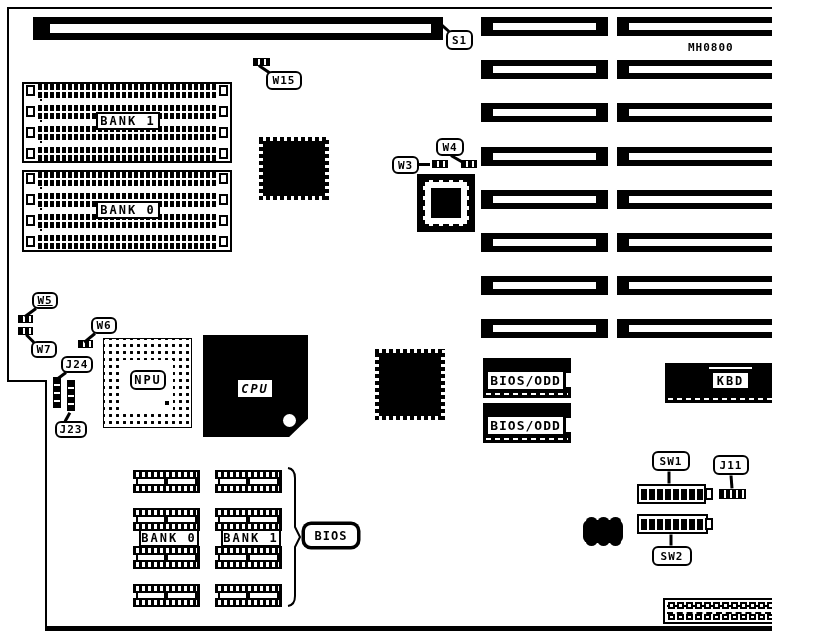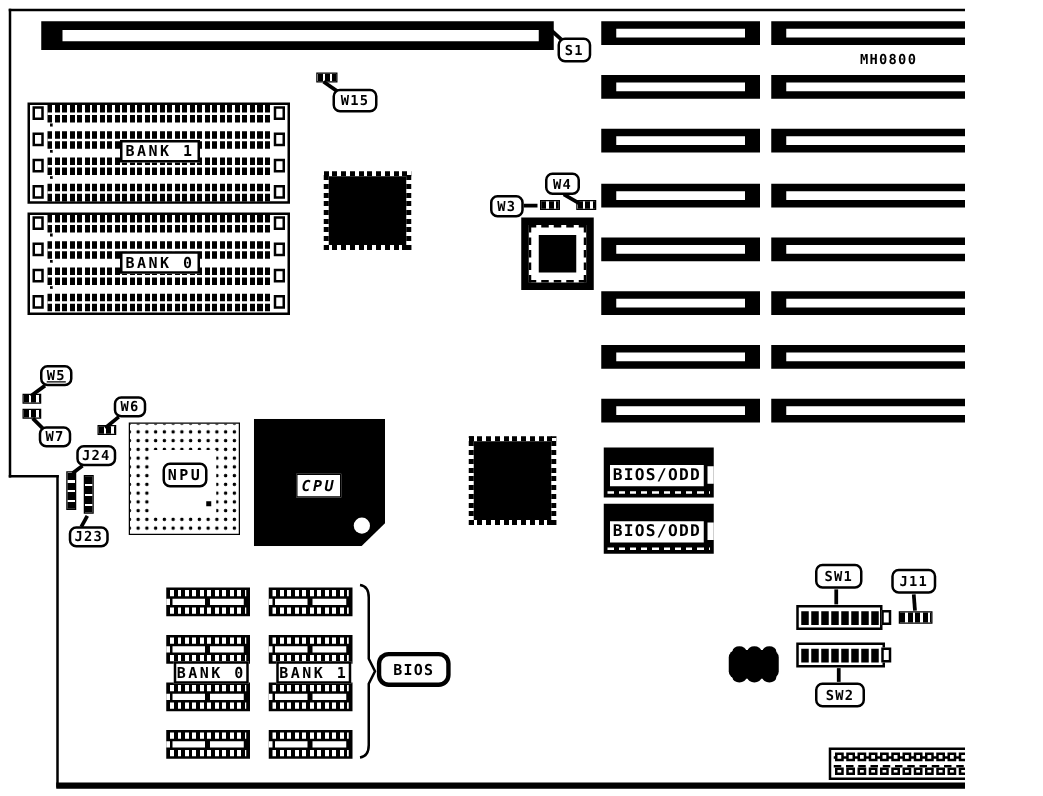--- a/index.html
+++ b/index.html
@@ -197,20 +197,26 @@
     <div class="band" style="left:5px;top:14px;width:75px;height:17px;">BIOS/ODD</div>
     <div class="abs" style="right:0;top:15px;width:5px;height:14px;background:#fff;"></div>
     <div class="dashw" style="left:3px;right:3px;bottom:3px;"></div>
   </div>
   <div class="blk" style="left:483px;top:403px;width:88px;height:40px;">
     <div class="band" style="left:5px;top:14px;width:75px;height:17px;">BIOS/ODD</div>
     <div class="abs" style="right:0;top:15px;width:5px;height:14px;background:#fff;"></div>
     <div class="dashw" style="left:3px;right:3px;bottom:3px;"></div>
   </div>
 
+  <div class="blk" style="left:665px;top:363px;width:125px;height:40px;">
+    <div class="abs" style="left:44px;top:4px;width:43px;height:2px;background:#fff;"></div>
+    <div class="plate" style="left:46px;top:8px;width:39px;height:19px;">KBD</div>
+    <div class="abs" style="right:4px;top:1px;width:3px;height:7px;background:#fff;"></div>
+    <div class="dashw" style="left:3px;right:3px;bottom:3px;"></div>
+  </div>
 
   <div class="plate" style="left:139px;top:529px;width:60px;height:18px;">BANK 0</div>
   <div class="plate" style="left:221px;top:529px;width:60px;height:18px;">BANK 1</div>
   <svg class="abs" style="left:286px;top:466px;" width="16" height="142" viewBox="0 0 16 142">
     <path d="M2 2 Q9 3 9 12 L9 61 L14 71 L9 81 L9 130 Q9 139 2 140" fill="none" stroke="#000" stroke-width="2"></path>
   </svg>
   <div class="callout" style="left:303px;top:523px;width:56px;height:25px;border-radius:8px;box-shadow:0 0 0 1.5px #000;font-size:12px;">BIOS</div>
 
   <div class="abs" style="left:583px;top:517px;width:40px;height:29px;">
     <div class="blk" style="left:0;top:3px;width:40px;height:23px;border-radius:6px;"></div>

